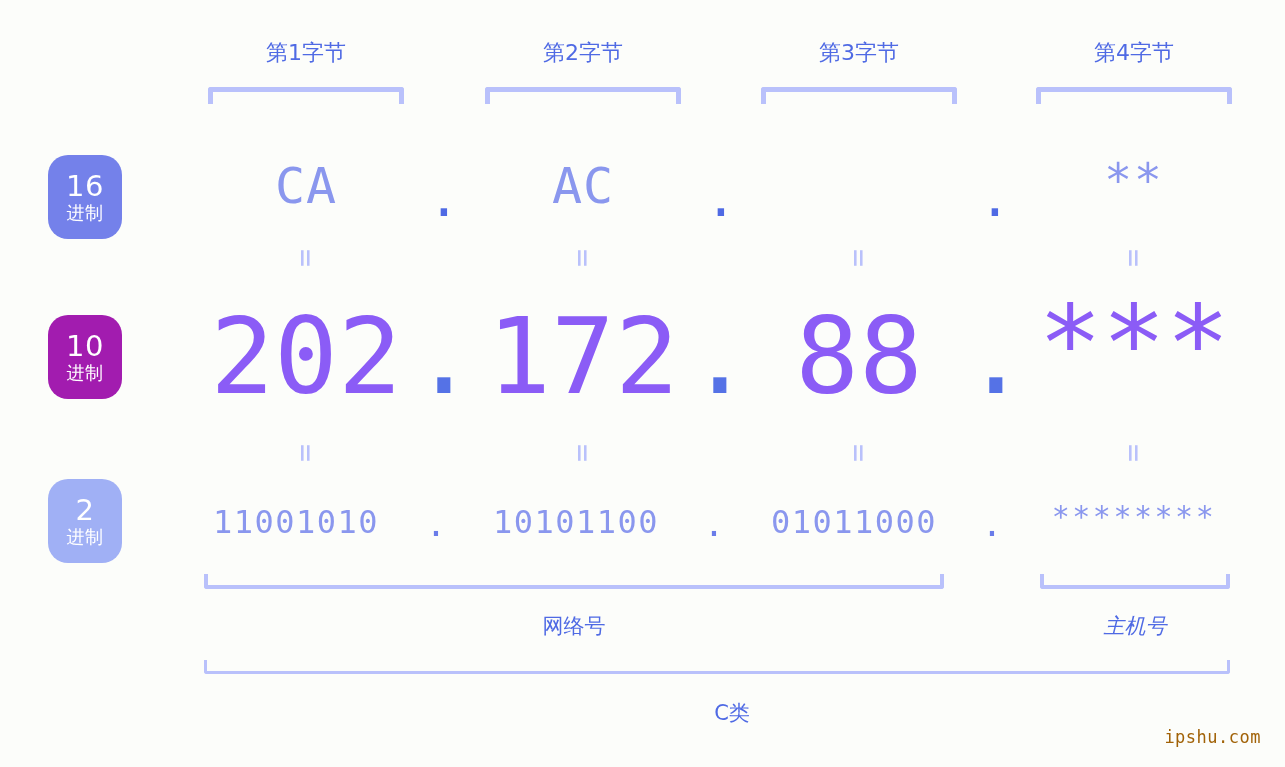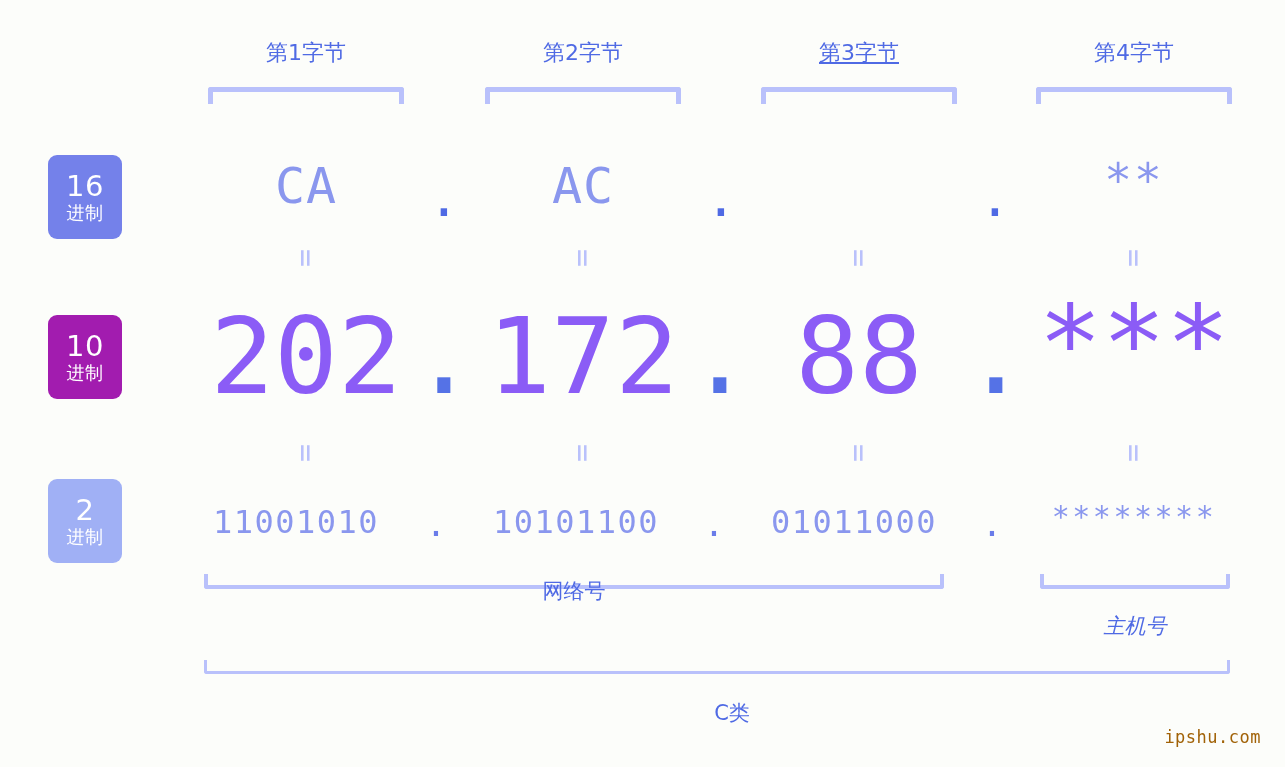--- a/index.html
+++ b/index.html
@@ -58,21 +58,21 @@
     border-left-width: 3px;
     border-right-width: 3px;
     height: 14px;
   }
 
   
   .badge {
     position: absolute;
     left: 48px;
     width: 74px;
-    border-radius: 9px;
+    border-radius: 20px;
     color: #ffffff;
     text-align: center;
     font-family: "DejaVu Sans", "Liberation Sans", sans-serif;
     display: flex;
     flex-direction: column;
     align-items: center;
     justify-content: center;
     box-sizing: border-box;
   }
   .badge .num {
@@ -189,21 +189,21 @@
     letter-spacing: 0.5px;
   }
 </style>
 </head>
 <body>
 
 <div class="stage">
 
   <div class="byte-label" style="left:208px;width:196px;">第1字节</div>
   <div class="byte-label" style="left:485px;width:196px;">第2字节</div>
-  <div class="byte-label" style="left:761px;width:196px;text-decoration:underline;">第3字节</div>
+  <div class="byte-label" style="left:761px;width:196px;">第3字节</div>
   <div class="byte-label" style="left:1036px;width:196px;">第4字节</div>
 
   <div class="bracket down" style="left:208px;top:87px;width:196px;"></div>
   <div class="bracket down" style="left:485px;top:87px;width:196px;"></div>
   <div class="bracket down" style="left:761px;top:87px;width:196px;"></div>
   <div class="bracket down" style="left:1036px;top:87px;width:196px;"></div>
 
   <div class="badge" style="top:155px;height:84px;background:#7481ea;">
     <span class="num">16</span>
     <span class="sub">进制</span>
@@ -248,21 +248,21 @@
   <div class="cell bin-dot" style="left:398px;top:505px;width:76px;">.</div>
   <div class="cell bin-val" style="left:476px;top:503px;width:200px;">10101100</div>
   <div class="cell bin-dot" style="left:676px;top:505px;width:76px;">.</div>
   <div class="cell bin-val" style="left:754px;top:503px;width:200px;">01011000</div>
   <div class="cell bin-dot" style="left:954px;top:505px;width:76px;">.</div>
   <div class="cell bin-star" style="left:1034px;top:498px;width:200px;">********</div>
 
   <div class="bracket up" style="left:204px;top:574px;width:740px;"></div>
   <div class="bracket up" style="left:1040px;top:574px;width:190px;"></div>
 
-  <div class="sec-label" style="left:468px;top:578px;width:212px;">网络号</div>
+  <div class="sec-label" style="left:468px;top:613px;width:212px;">网络号</div>
   <div class="sec-label" style="left:1029px;top:613px;width:212px;font-style:italic;">主机号</div>
 
   <div class="bracket up thin" style="left:204px;top:660px;width:1026px;"></div>
 
   <div class="class-label" style="left:632px;top:700px;width:200px;">C类</div>
 
   <div class="watermark">ipshu.com</div>
 
 </div>
 

